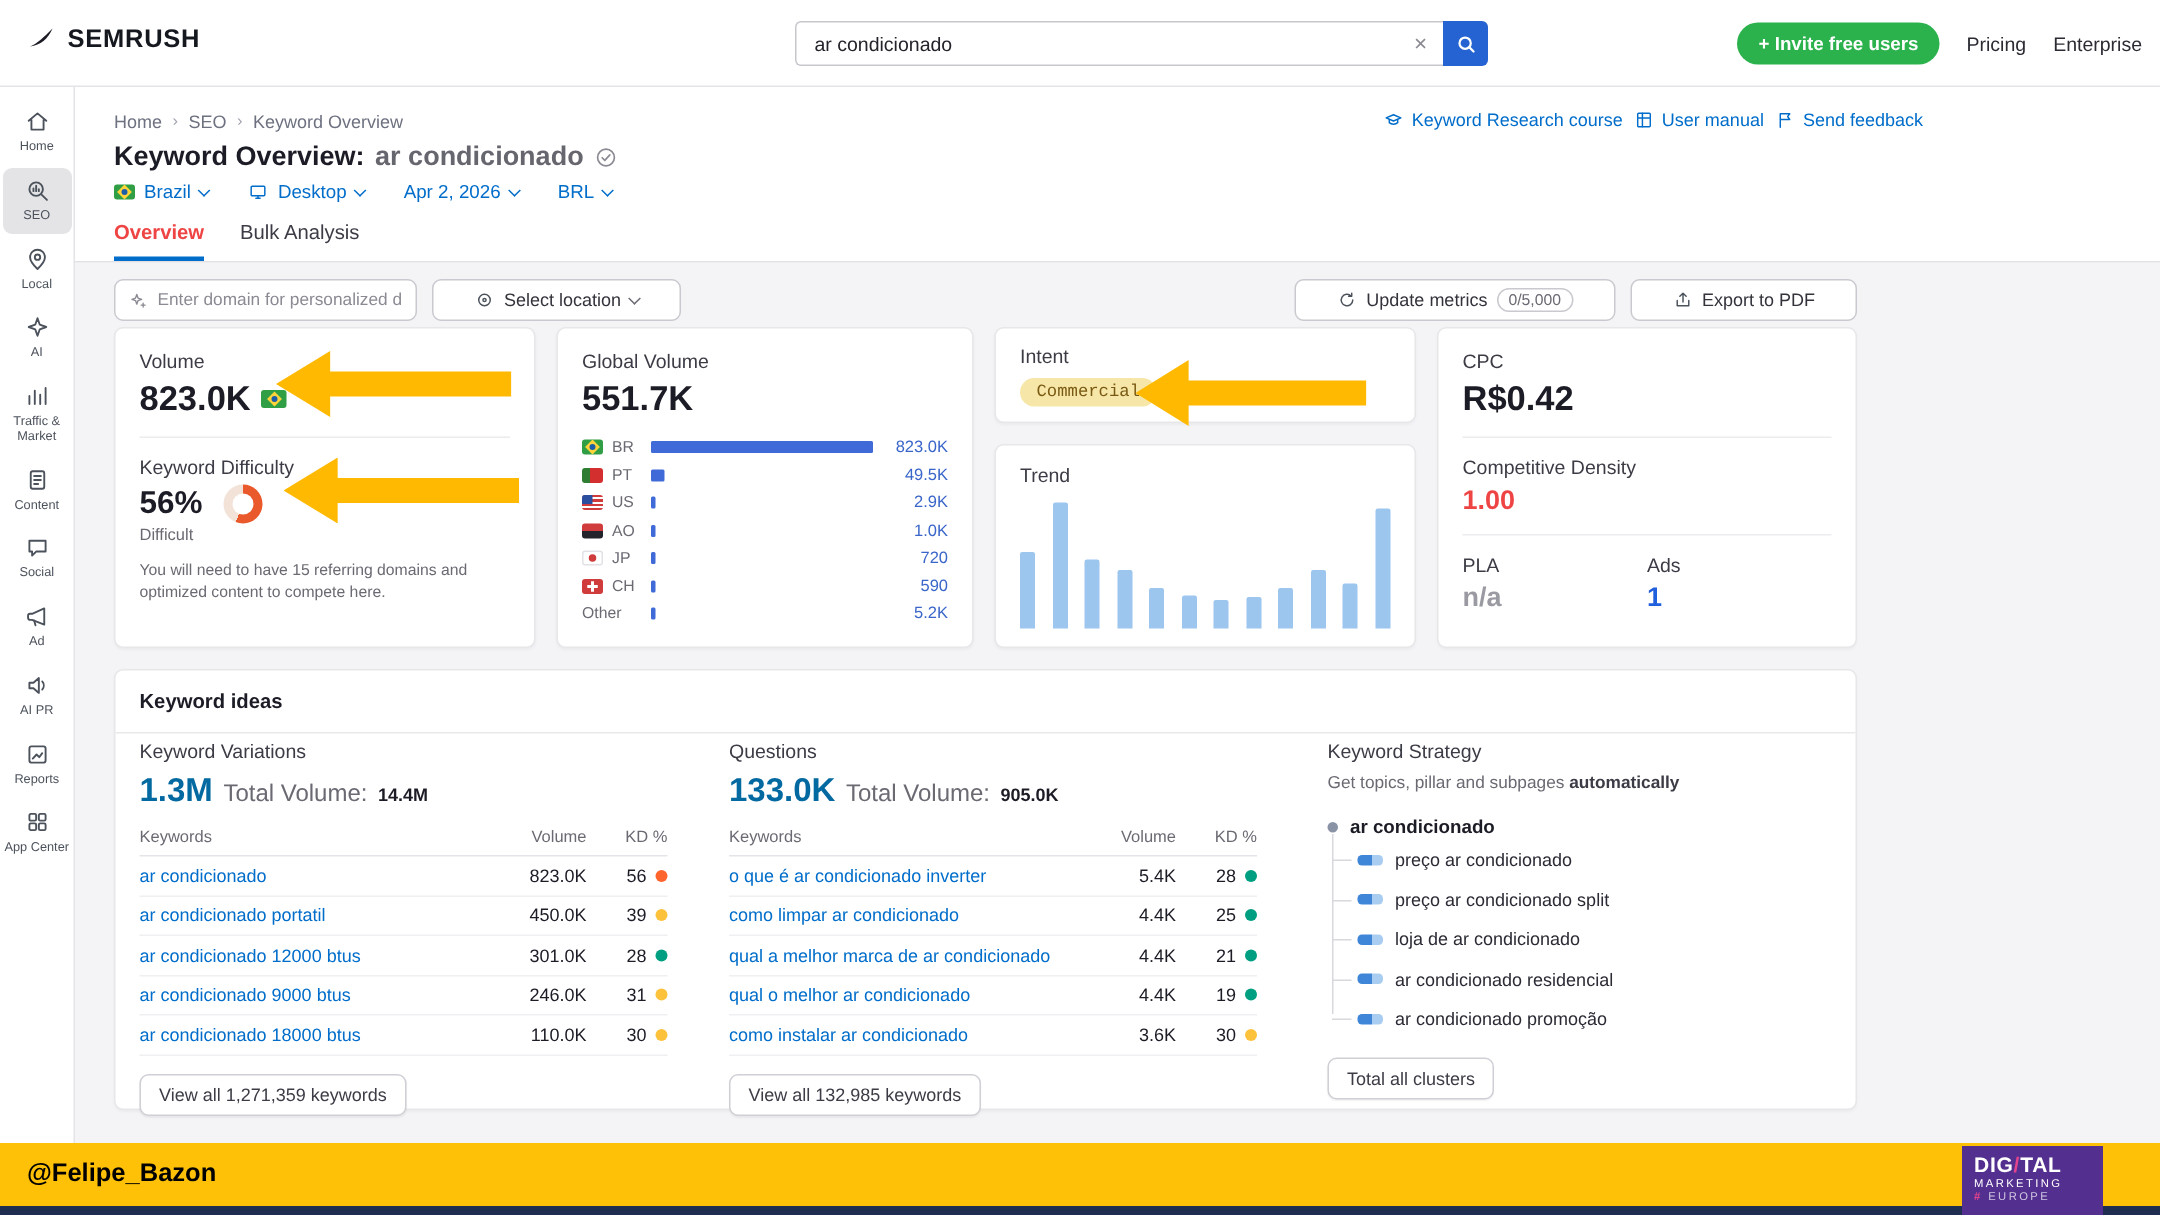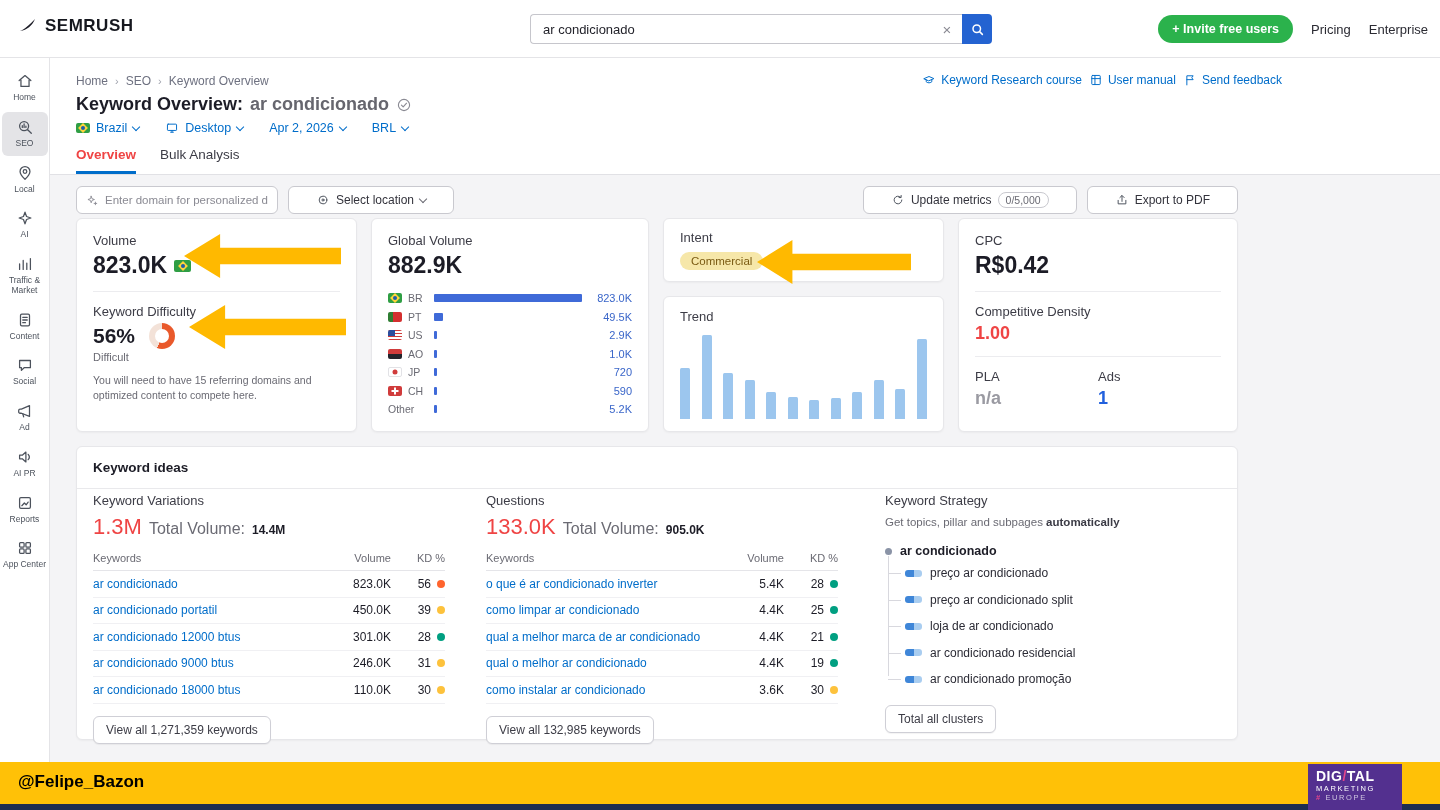--- a/index.html
+++ b/index.html
@@ -72,21 +72,21 @@
   .kd-note { font-size:10.5px; color:#6a6a73; line-height:1.4; margin-top:10px; }
 
   .gv-rows { margin-top:10px; }
   .gv-row { display:flex; align-items:center; gap:6px; height:18.5px; }
   .gv-code { font-size:10.5px; color:#6a6a73; width:20px; }
   .gv-row.other .gv-other-lbl { font-size:10.5px; color:#6a6a73; width:40px; }
   .gv-track { flex:1; height:8px; position:relative; }
   .gv-bar { position:absolute; left:0; top:0; height:8px; background:#3f6ad8; border-radius:1px; display:block; }
   .gv-val { font-size:11px; color:#3a66c9; width:44px; text-align:right; }
 
-  .intent-badge { display:inline-block; margin-top:7px; background:#f6e7a9; color:#7a5a12; font-size:11.5px; border-radius:12px; padding:3px 11px; cursor:pointer; }
+  .intent-badge { display:inline-block; margin-top:7px; background:#f6e7a9; color:#7a5a12; font-size:11.5px; border-radius:12px; padding:3px 11px; cursor:pointer;font-family:Liberation Mono, monospace; }
 
   .trend-chart { position:absolute; left:16px; right:16px; bottom:12px; height:84px; display:flex; align-items:flex-end; justify-content:space-between; }
   .tbar { width:10px; background:#9cc6ee; border-radius:1.5px 1.5px 0 0; }
 
   .cpc-grid { display:flex; margin-top:2px; }
   .cpc-col { width:50%; }
   .sub-val { font-size:18px; font-weight:bold; color:#ef4444; margin-top:4px; }
   .sub-val.na { color:#9a9aa2; }
   .sub-val.blue { color:#2160dd; }
 
@@ -107,21 +107,21 @@
   .flag-ch::after  { content:""; position:absolute; left:50%; top:50%; width:2px; height:7px; background:#fff; transform:translate(-50%,-50%); }
 
   
   #card-ideas { left:76px; top:446px; width:1162px; height:294px; }
   .ki-header { padding:13px 16px; font-size:13.5px; font-weight:bold; color:#1c1c26; border-bottom:1px solid #e9e9ec; }
   .ki-col { position:absolute; top:46px; }
   #ki-variations { left:16px; width:352px; }
   #ki-questions  { left:409px; width:352px; }
   #ki-strategy   { left:808px; width:342px; }
   .ki-count-row { display:flex; align-items:baseline; gap:7px; margin-top:6px; }
-  .ki-count { font-size:22px; font-weight:normal; color:#ef4444; }
+  .ki-count { font-size:22px; font-weight:bold; color:#0369a1; }
   .ki-total-lbl { font-size:16px; color:#6a6a73; }
   .ki-total { font-size:12px; font-weight:bold; color:#1c1c26; }
   .kt { margin-top:12px; }
   .kt-head { display:flex; font-size:11px; color:#6a6a73; padding-bottom:6px; border-bottom:1px solid #e5e5e9; }
   .kt-row { display:flex; align-items:center; height:26.5px; border-bottom:1px solid #f0f0f3; }
   .kt-kw-h, .kt-kw { flex:1; }
   .kt-kw { font-size:12px; color:#006dca; white-space:nowrap; overflow:hidden; }
   .kt-vol-h, .kt-vol { width:58px; text-align:right; }
   .kt-vol { font-size:12px; color:#1c1c26; }
   .kt-kd-h, .kt-kd { width:54px; display:flex; justify-content:flex-end; align-items:center; gap:6px; }
@@ -383,21 +383,21 @@
     <div class="kd-row">
       <span class="kd-val">56%</span>
       <span class="kd-donut" style="background: conic-gradient(rgb(233, 89, 43) 0deg, rgb(233, 89, 43) 56%, rgb(243, 226, 216) 56%, rgb(243, 226, 216) 100%);"></span>
     </div>
     <div class="kd-level">Difficult</div>
     <div class="kd-note">You will need to have 15 referring domains and optimized content to compete here.</div>
   </div>
 
   <div class="card" id="card-global">
     <div class="m-label">Global Volume</div>
-    <div class="m-value">882.9K</div>
+    <div class="m-value">551.7K</div>
     <div class="gv-rows">
       <div class="gv-row">
         <span class="flag flag-br"></span>
         <span class="gv-code">BR</span>
         <span class="gv-track">
             <span class="gv-bar" style="width: 100%;"></span>
           </span>
         <span class="gv-val">823.0K</span>
       </div>
       <div class="gv-row">

